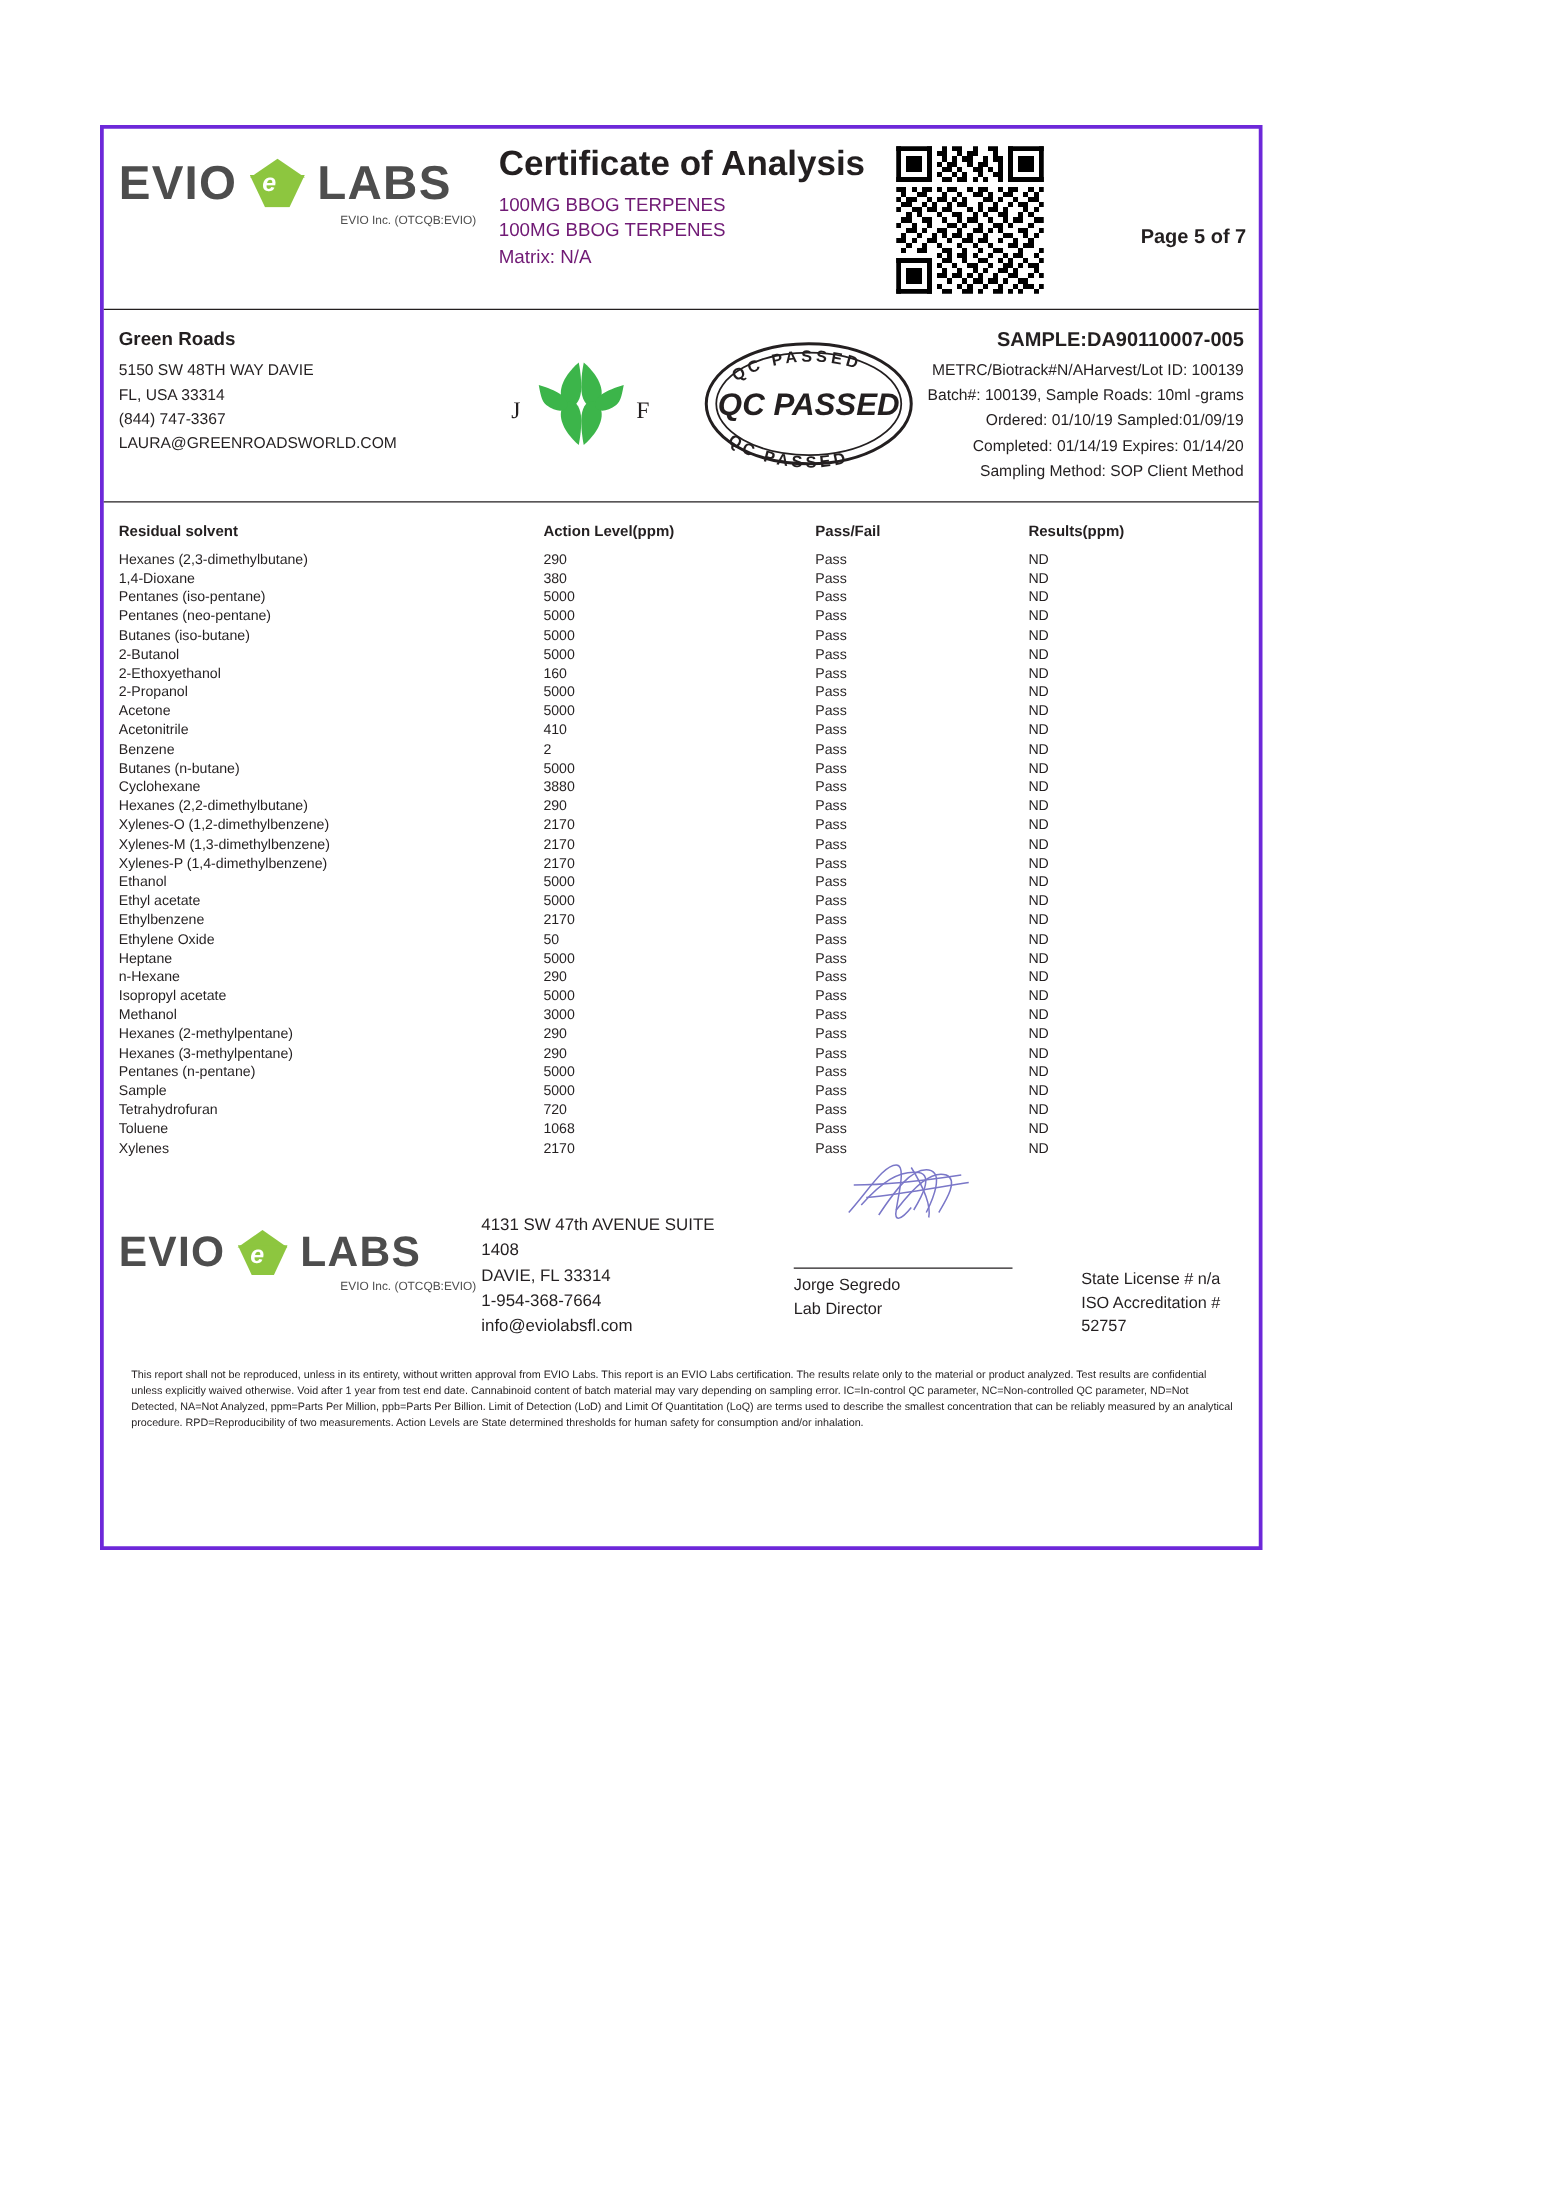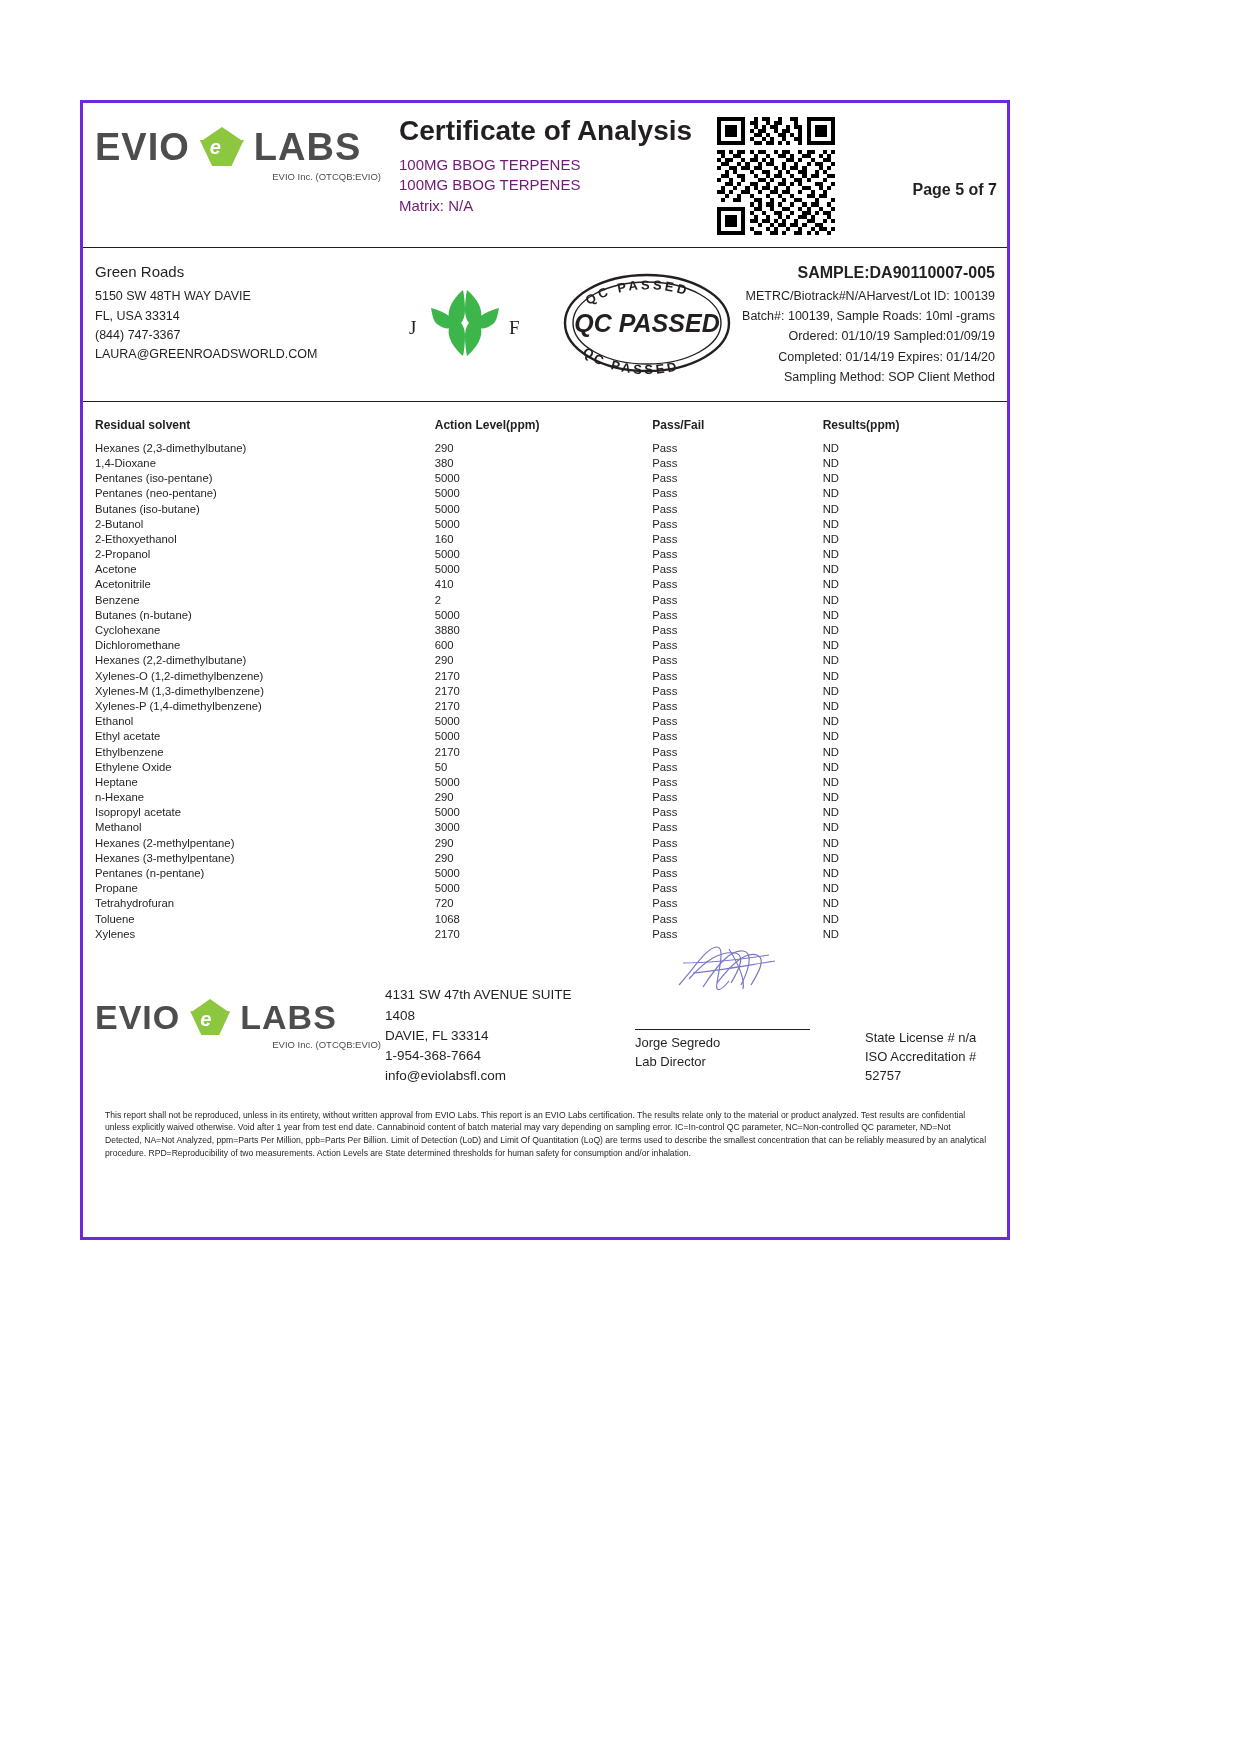--- a/index.html
+++ b/index.html
@@ -126,21 +126,21 @@
     min-height: 140px;
     box-sizing: border-box;
   }
   .client {
     flex: 0 0 300px;
     font-size: 12.5px;
     line-height: 1.55;
   }
   .client .name {
     font-size: 15px;
-    font-weight: normal;
+    font-weight: bold;
     margin-bottom: 4px;
   }
   .mid-marks {
     flex: 1 1 auto;
     position: relative;
   }
   .leaf-logo {
     position: absolute;
     left: 10px;
     top: 18px;
@@ -651,26 +651,20 @@
             <td class="col-pf">Pass</td>
             <td class="col-res">ND</td>
           </tr>
           <tr>
             <td class="col-analyte">Cyclohexane</td>
             <td class="col-action">3880</td>
             <td class="col-pf">Pass</td>
             <td class="col-res">ND</td>
           </tr>
           <tr>
-            <td class="col-analyte">Dichloromethane</td>
-            <td class="col-action">600</td>
-            <td class="col-pf">Pass</td>
-            <td class="col-res">ND</td>
-          </tr>
-          <tr>
             <td class="col-analyte">Hexanes (2,2-dimethylbutane)</td>
             <td class="col-action">290</td>
             <td class="col-pf">Pass</td>
             <td class="col-res">ND</td>
           </tr>
           <tr>
             <td class="col-analyte">Xylenes-O (1,2-dimethylbenzene)</td>
             <td class="col-action">2170</td>
             <td class="col-pf">Pass</td>
             <td class="col-res">ND</td>
@@ -747,21 +741,21 @@
             <td class="col-pf">Pass</td>
             <td class="col-res">ND</td>
           </tr>
           <tr>
             <td class="col-analyte">Pentanes (n-pentane)</td>
             <td class="col-action">5000</td>
             <td class="col-pf">Pass</td>
             <td class="col-res">ND</td>
           </tr>
           <tr>
-            <td class="col-analyte">Propane</td>
+            <td class="col-analyte">Sample</td>
             <td class="col-action">5000</td>
             <td class="col-pf">Pass</td>
             <td class="col-res">ND</td>
           </tr>
           <tr>
             <td class="col-analyte">Tetrahydrofuran</td>
             <td class="col-action">720</td>
             <td class="col-pf">Pass</td>
             <td class="col-res">ND</td>
           </tr>

